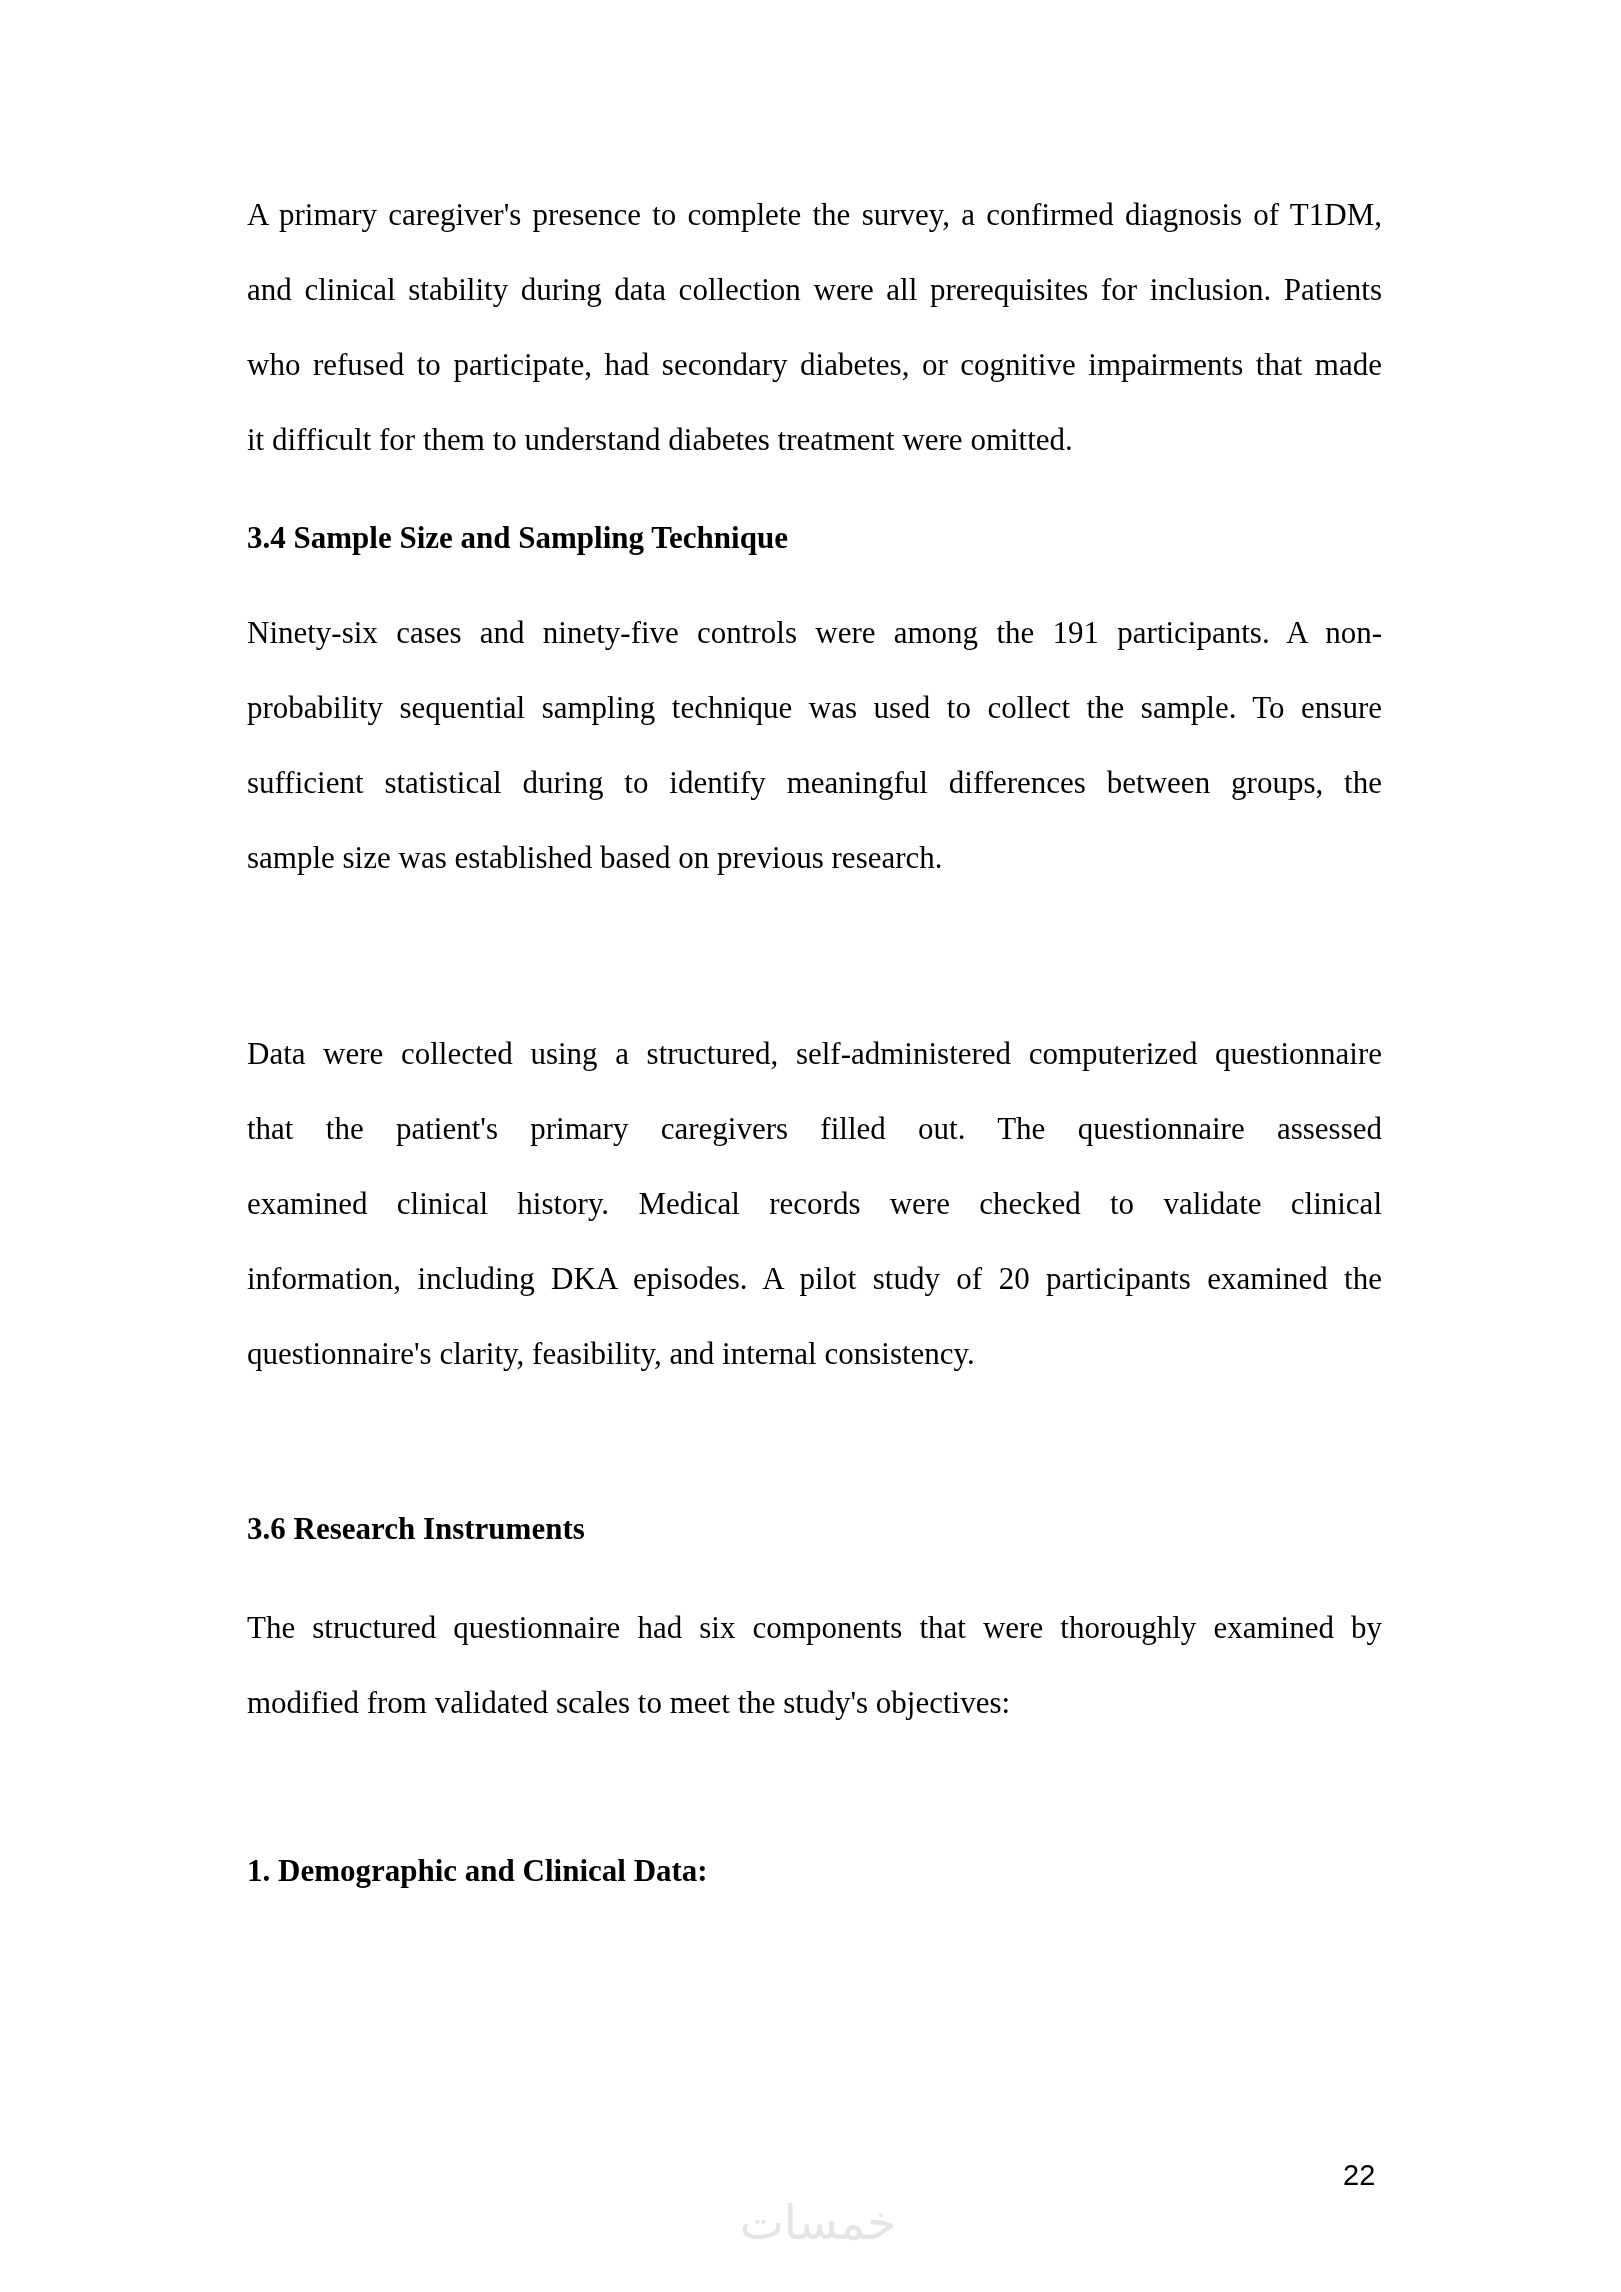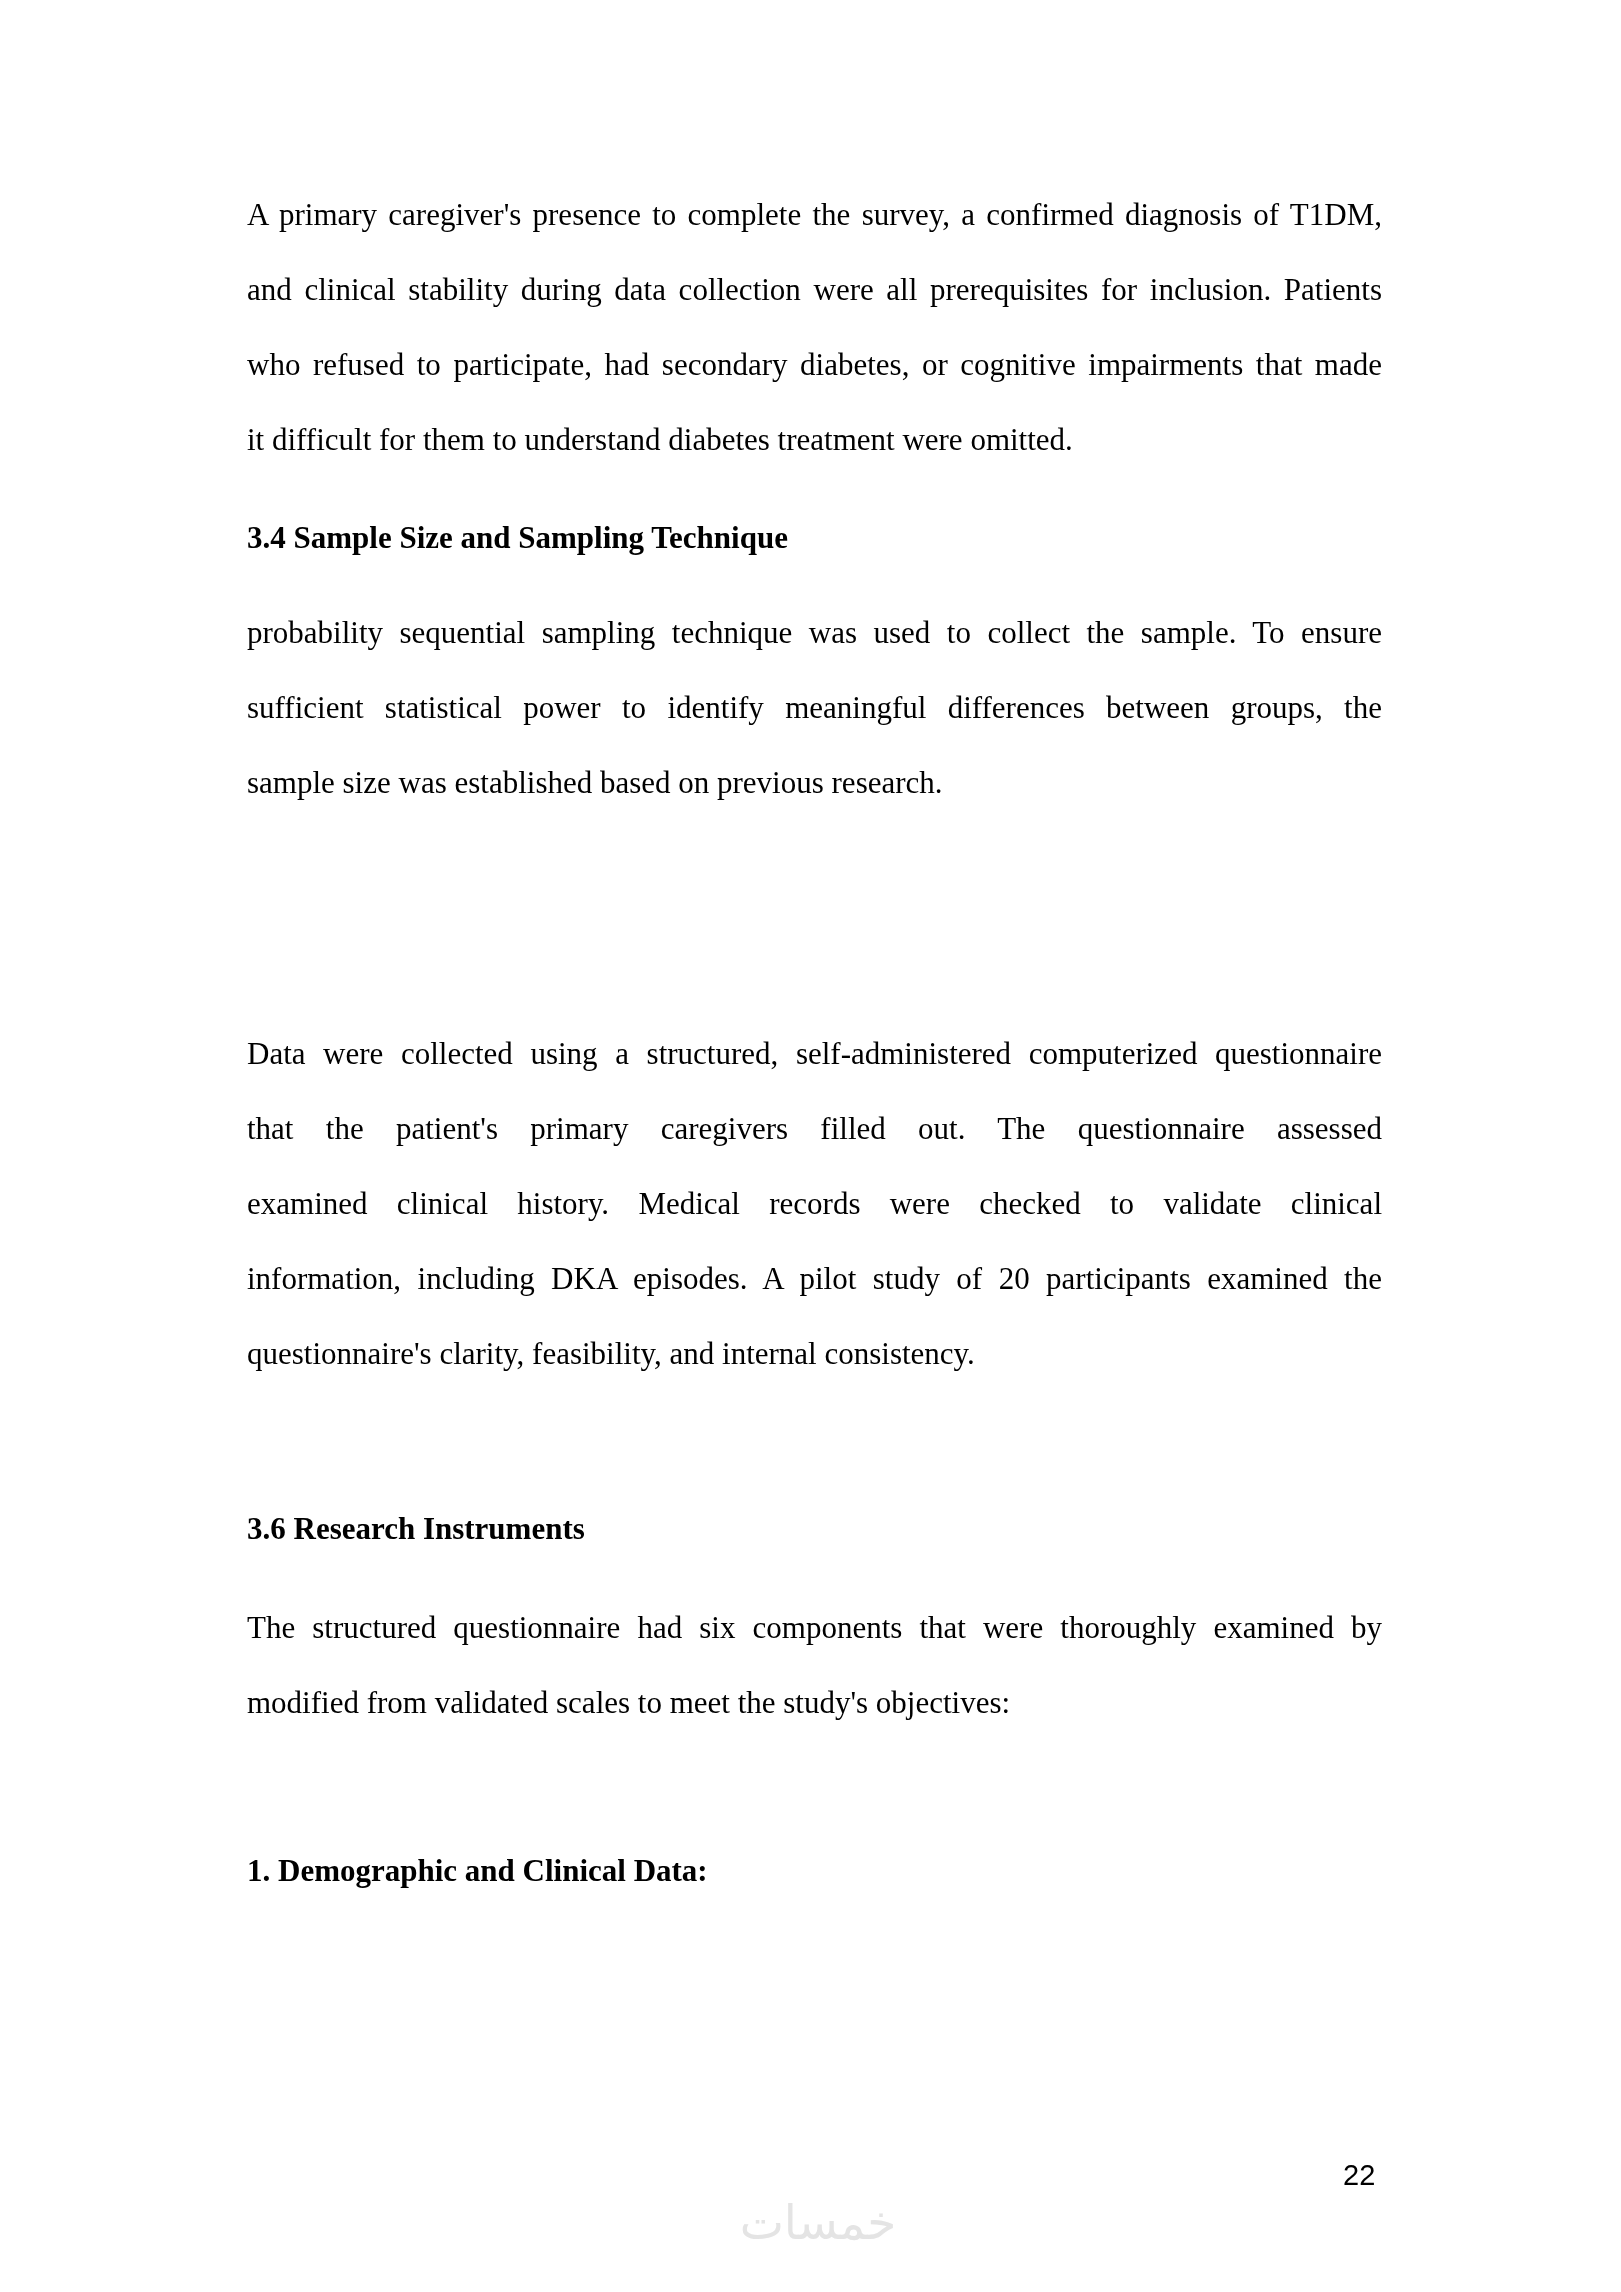--- a/index.html
+++ b/index.html
@@ -80,22 +80,23 @@
 
   <div class="block para" style="top:177px;">
     <span class="justify-line">A primary caregiver's presence to complete the survey, a confirmed diagnosis of T1DM,</span>
     <span class="justify-line">and clinical stability during data collection were all prerequisites for inclusion. Patients</span>
     <span class="justify-line">who refused to participate, had secondary diabetes, or cognitive impairments that made</span>
     <span class="last-line">it difficult for them to understand diabetes treatment were omitted.</span>
   </div>
 
   <h2 class="block heading" style="top:500px;">3.4 Sample Size and Sampling Technique</h2>
   <div class="block para" style="top:595px;">
+    <span class="justify-line">Ninety-six cases and ninety-five controls were among the 191 participants. A non-</span>
     <span class="justify-line">probability sequential sampling technique was used to collect the sample. To ensure</span>
-    <span class="justify-line">sufficient statistical power to identify meaningful differences between groups, the</span>
+    <span class="justify-line">sufficient statistical during to identify meaningful differences between groups, the</span>
     <span class="last-line">sample size was established based on previous research.</span>
   </div>
 
   <div class="block para" style="top:1016px;">
     <span class="justify-line">Data were collected using a structured, self-administered computerized questionnaire</span>
     <span class="justify-line">that the patient's primary caregivers filled out. The questionnaire assessed</span>
     <span class="justify-line">examined clinical history. Medical records were checked to validate clinical</span>
     <span class="justify-line">information, including DKA episodes. A pilot study of 20 participants examined the</span>
     <span class="last-line">questionnaire's clarity, feasibility, and internal consistency.</span>
   </div>

